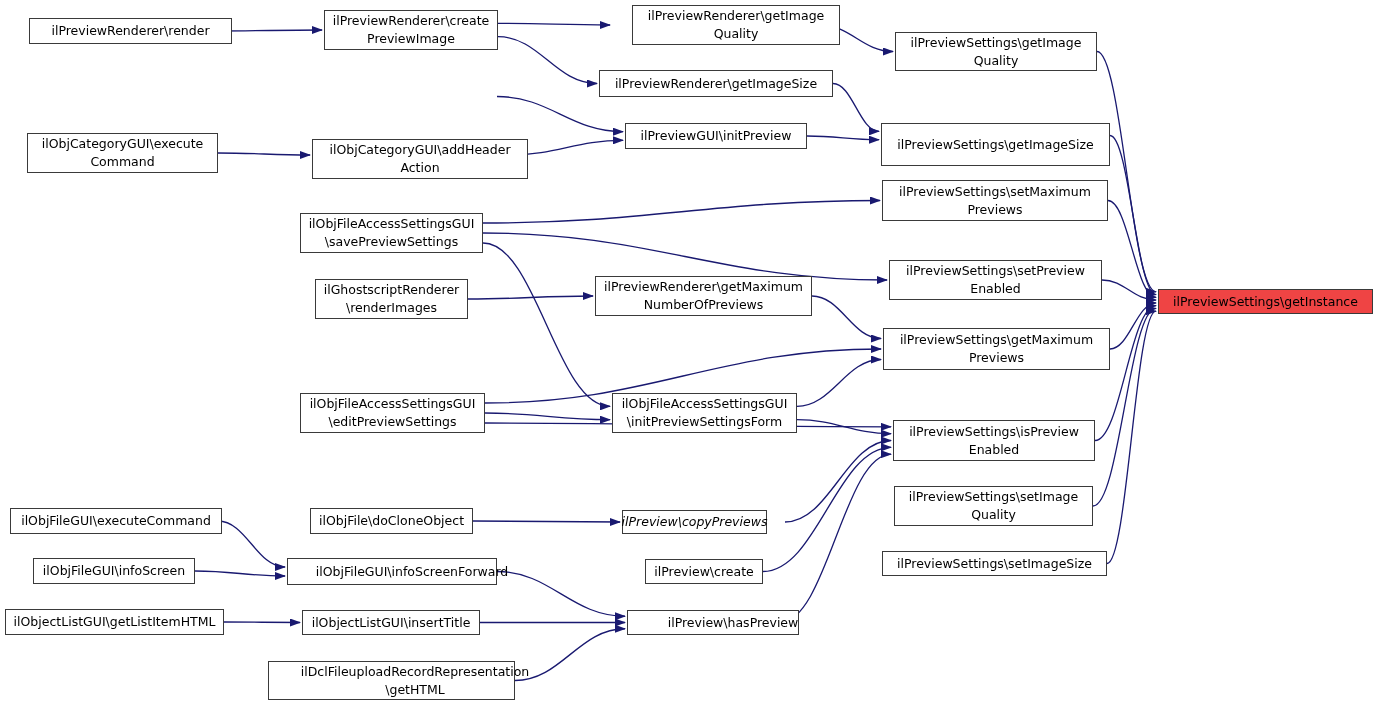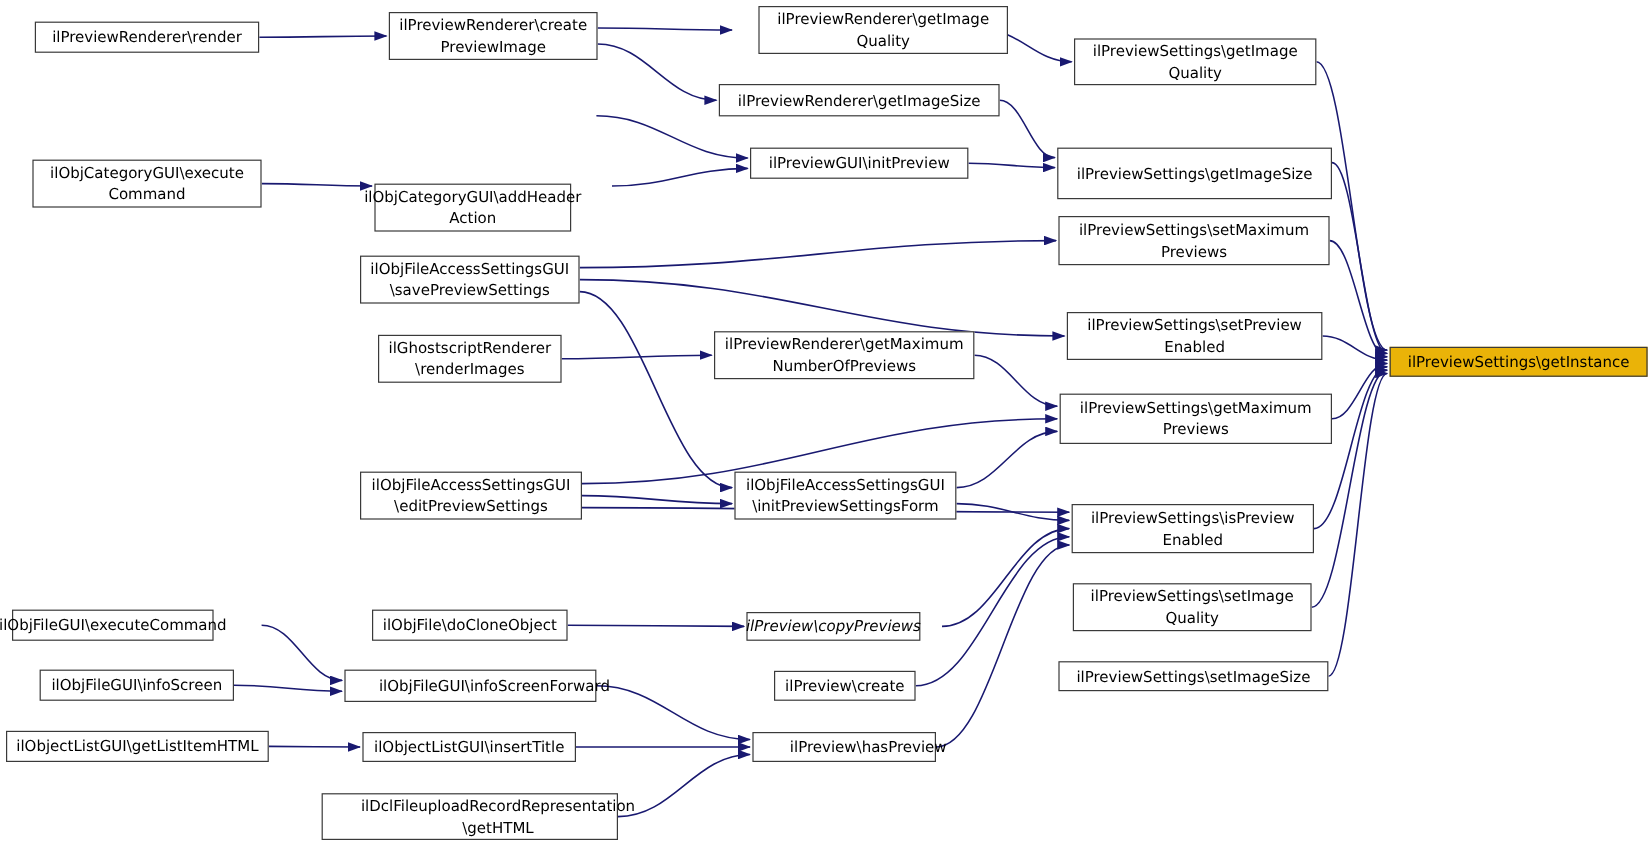--- a/index.html
+++ b/index.html
@@ -31,21 +31,21 @@
     text-align: center;
     background: #ffffff;
     border: 1.3px solid #3a3a3a;
     color: #000000;
     font-size: 12.5px;
     line-height: 1.42;
     white-space: pre-line;
     cursor: pointer;
   }
   .node.focus {
-    background: #eab308;
+    background: #ef4444;
   }
 </style>
 </head>
 <body>
 
 <div class="canvas">
     <svg width="1377" height="708" class="edges-layer">
       <defs>
         <marker id="arrow" markerWidth="11" markerHeight="8" refX="10" refY="4" orient="auto" markerUnits="userSpaceOnUse">
           <path d="M0,0 L11,4 L0,8 Z" fill="#191970"></path>
@@ -82,50 +82,50 @@
       <path d="M 780 622.5 C 826.62 622.5, 844.38 454.1666666666667, 891 454.1666666666667" fill="none" stroke="#191970" stroke-width="1.3" marker-end="url(#arrow)"></path>
       <path d="M 1097 51.5 C 1121.78 51.5, 1131.22 291.77777777777777, 1156 291.77777777777777" fill="none" stroke="#191970" stroke-width="1.3" marker-end="url(#arrow)"></path>
       <path d="M 1110 135.5 C 1129.32 135.5, 1136.68 294.55555555555554, 1156 294.55555555555554" fill="none" stroke="#191970" stroke-width="1.3" marker-end="url(#arrow)"></path>
       <path d="M 1108 200.5 C 1128.16 200.5, 1135.84 297.3333333333333, 1156 297.3333333333333" fill="none" stroke="#191970" stroke-width="1.3" marker-end="url(#arrow)"></path>
       <path d="M 1102 280 C 1124.68 280, 1133.32 300.1111111111111, 1156 300.1111111111111" fill="none" stroke="#191970" stroke-width="1.3" marker-end="url(#arrow)"></path>
       <path d="M 1110 349 C 1129.32 349, 1136.68 302.8888888888889, 1156 302.8888888888889" fill="none" stroke="#191970" stroke-width="1.3" marker-end="url(#arrow)"></path>
       <path d="M 1095 440.5 C 1120.62 440.5, 1130.38 305.6666666666667, 1156 305.6666666666667" fill="none" stroke="#191970" stroke-width="1.3" marker-end="url(#arrow)"></path>
       <path d="M 1093 506 C 1119.46 506, 1129.54 308.44444444444446, 1156 308.44444444444446" fill="none" stroke="#191970" stroke-width="1.3" marker-end="url(#arrow)"></path>
       <path d="M 1107 563.5 C 1127.58 563.5, 1135.42 311.22222222222223, 1156 311.22222222222223" fill="none" stroke="#191970" stroke-width="1.3" marker-end="url(#arrow)"></path>
     </svg>
-    <div class="node" style="left: 29px; top: 18px; width: 187px; height: 26px;"><span>ilPreviewRenderer\render</span></div>
+    <div class="node" style="left: 29px; top: 18px; width: 203px; height: 26px;"><span>ilPreviewRenderer\render</span></div>
     <div class="node" style="left: 324px; top: 10px; width: 174px; height: 40px;"><span>ilPreviewRenderer\create
 PreviewImage</span></div>
     <div class="node" style="left: 27px; top: 133px; width: 191px; height: 40px;"><span>ilObjCategoryGUI\execute
 Command</span></div>
-    <div class="node" style="left: 312px; top: 153px; width: 164px; height: 40px; align-items: center;"><span>ilObjCategoryGUI\addHeader
+    <div class="node" style="left: 312px; top: 139px; width: 216px; height: 40px; align-items: center;"><span>ilObjCategoryGUI\addHeader
 Action</span></div>
     <div class="node" style="left: 612px; top: 5px; width: 208px; height: 40px; margin-left: 20px;"><span>ilPreviewRenderer\getImage
 Quality</span></div>
     <div class="node" style="left: 599px; top: 70px; width: 234px; height: 27px;"><span>ilPreviewRenderer\getImageSize</span></div>
     <div class="node" style="left: 625px; top: 123px; width: 182px; height: 26px;"><span>ilPreviewGUI\initPreview</span></div>
     <div class="node" style="left: 300px; top: 213px; width: 183px; height: 40px;"><span>ilObjFileAccessSettingsGUI
 \savePreviewSettings</span></div>
     <div class="node" style="left: 315px; top: 279px; width: 153px; height: 40px;"><span>ilGhostscriptRenderer
 \renderImages</span></div>
     <div class="node" style="left: 595px; top: 276px; width: 217px; height: 40px;"><span>ilPreviewRenderer\getMaximum
 NumberOfPreviews</span></div>
     <div class="node" style="left: 300px; top: 393px; width: 185px; height: 40px;"><span>ilObjFileAccessSettingsGUI
 \editPreviewSettings</span></div>
     <div class="node" style="left: 612px; top: 393px; width: 185px; height: 40px;"><span>ilObjFileAccessSettingsGUI
 \initPreviewSettingsForm</span></div>
-    <div class="node" style="left: 10px; top: 508px; width: 168px; height: 26px; justify-content: center;"><span>ilObjFileGUI\executeCommand</span></div>
+    <div class="node" style="left: 10px; top: 508px; width: 212px; height: 26px; justify-content: center;"><span>ilObjFileGUI\executeCommand</span></div>
     <div class="node" style="left: 310px; top: 508px; width: 163px; height: 26px;"><span>ilObjFile\doCloneObject</span></div>
     <div class="node" style="left: 622px; top: 510px; width: 145px; height: 24px; font-style: italic;"><span>ilPreview\copyPreviews</span></div>
     <div class="node" style="left: 33px; top: 558px; width: 162px; height: 26px;"><span>ilObjFileGUI\infoScreen</span></div>
     <div class="node" style="left: 287px; top: 558px; width: 210px; height: 27px; padding-left: 40px;"><span>ilObjFileGUI\infoScreenForward</span></div>
     <div class="node" style="left: 645px; top: 559px; width: 118px; height: 25px;"><span>ilPreview\create</span></div>
     <div class="node" style="left: 5px; top: 609px; width: 219px; height: 26px;"><span>ilObjectListGUI\getListItemHTML</span></div>
     <div class="node" style="left: 302px; top: 610px; width: 178px; height: 25px;"><span>ilObjectListGUI\insertTitle</span></div>
-    <div class="node" style="left: 627px; top: 610px; width: 153px; height: 25px; padding-left: 40px;"><span>ilPreview\hasPreview</span></div>
+    <div class="node" style="left: 627px; top: 610px; width: 172px; height: 25px; padding-left: 40px;"><span>ilPreview\hasPreview</span></div>
     <div class="node" style="left: 268px; top: 661px; width: 247px; height: 39px; padding-left: 47px;"><span>ilDclFileuploadRecordRepresentation
 \getHTML</span></div>
     <div class="node" style="left: 895px; top: 32px; width: 202px; height: 39px;"><span>ilPreviewSettings\getImage
 Quality</span></div>
     <div class="node" style="left: 881px; top: 123px; width: 229px; height: 43px;"><span>ilPreviewSettings\getImageSize</span></div>
     <div class="node" style="left: 882px; top: 180px; width: 226px; height: 41px;"><span>ilPreviewSettings\setMaximum
 Previews</span></div>
     <div class="node" style="left: 889px; top: 260px; width: 213px; height: 40px;"><span>ilPreviewSettings\setPreview
 Enabled</span></div>
     <div class="node" style="left: 883px; top: 328px; width: 227px; height: 42px;"><span>ilPreviewSettings\getMaximum

